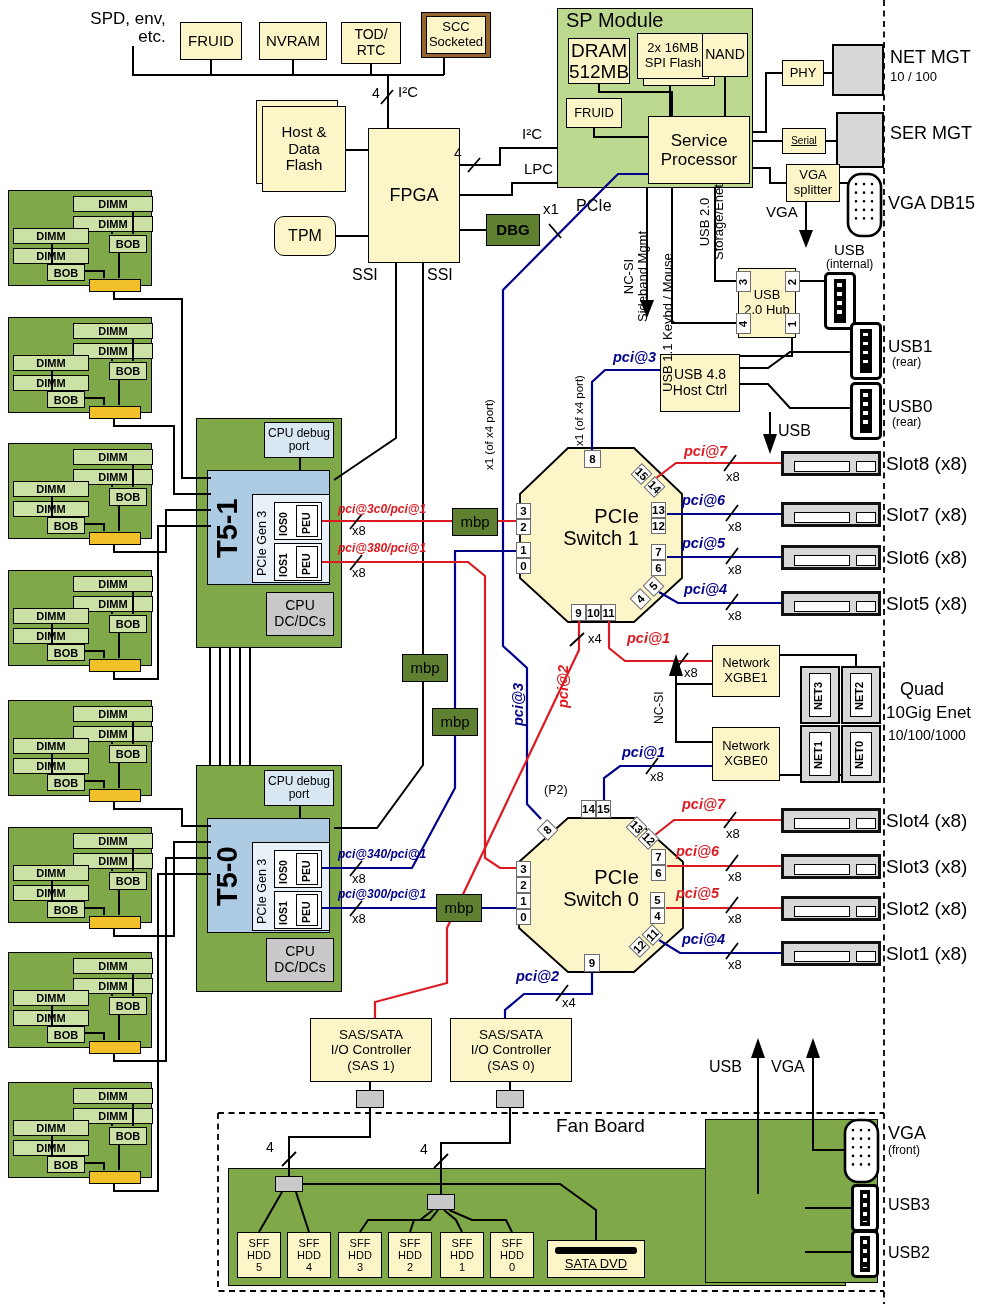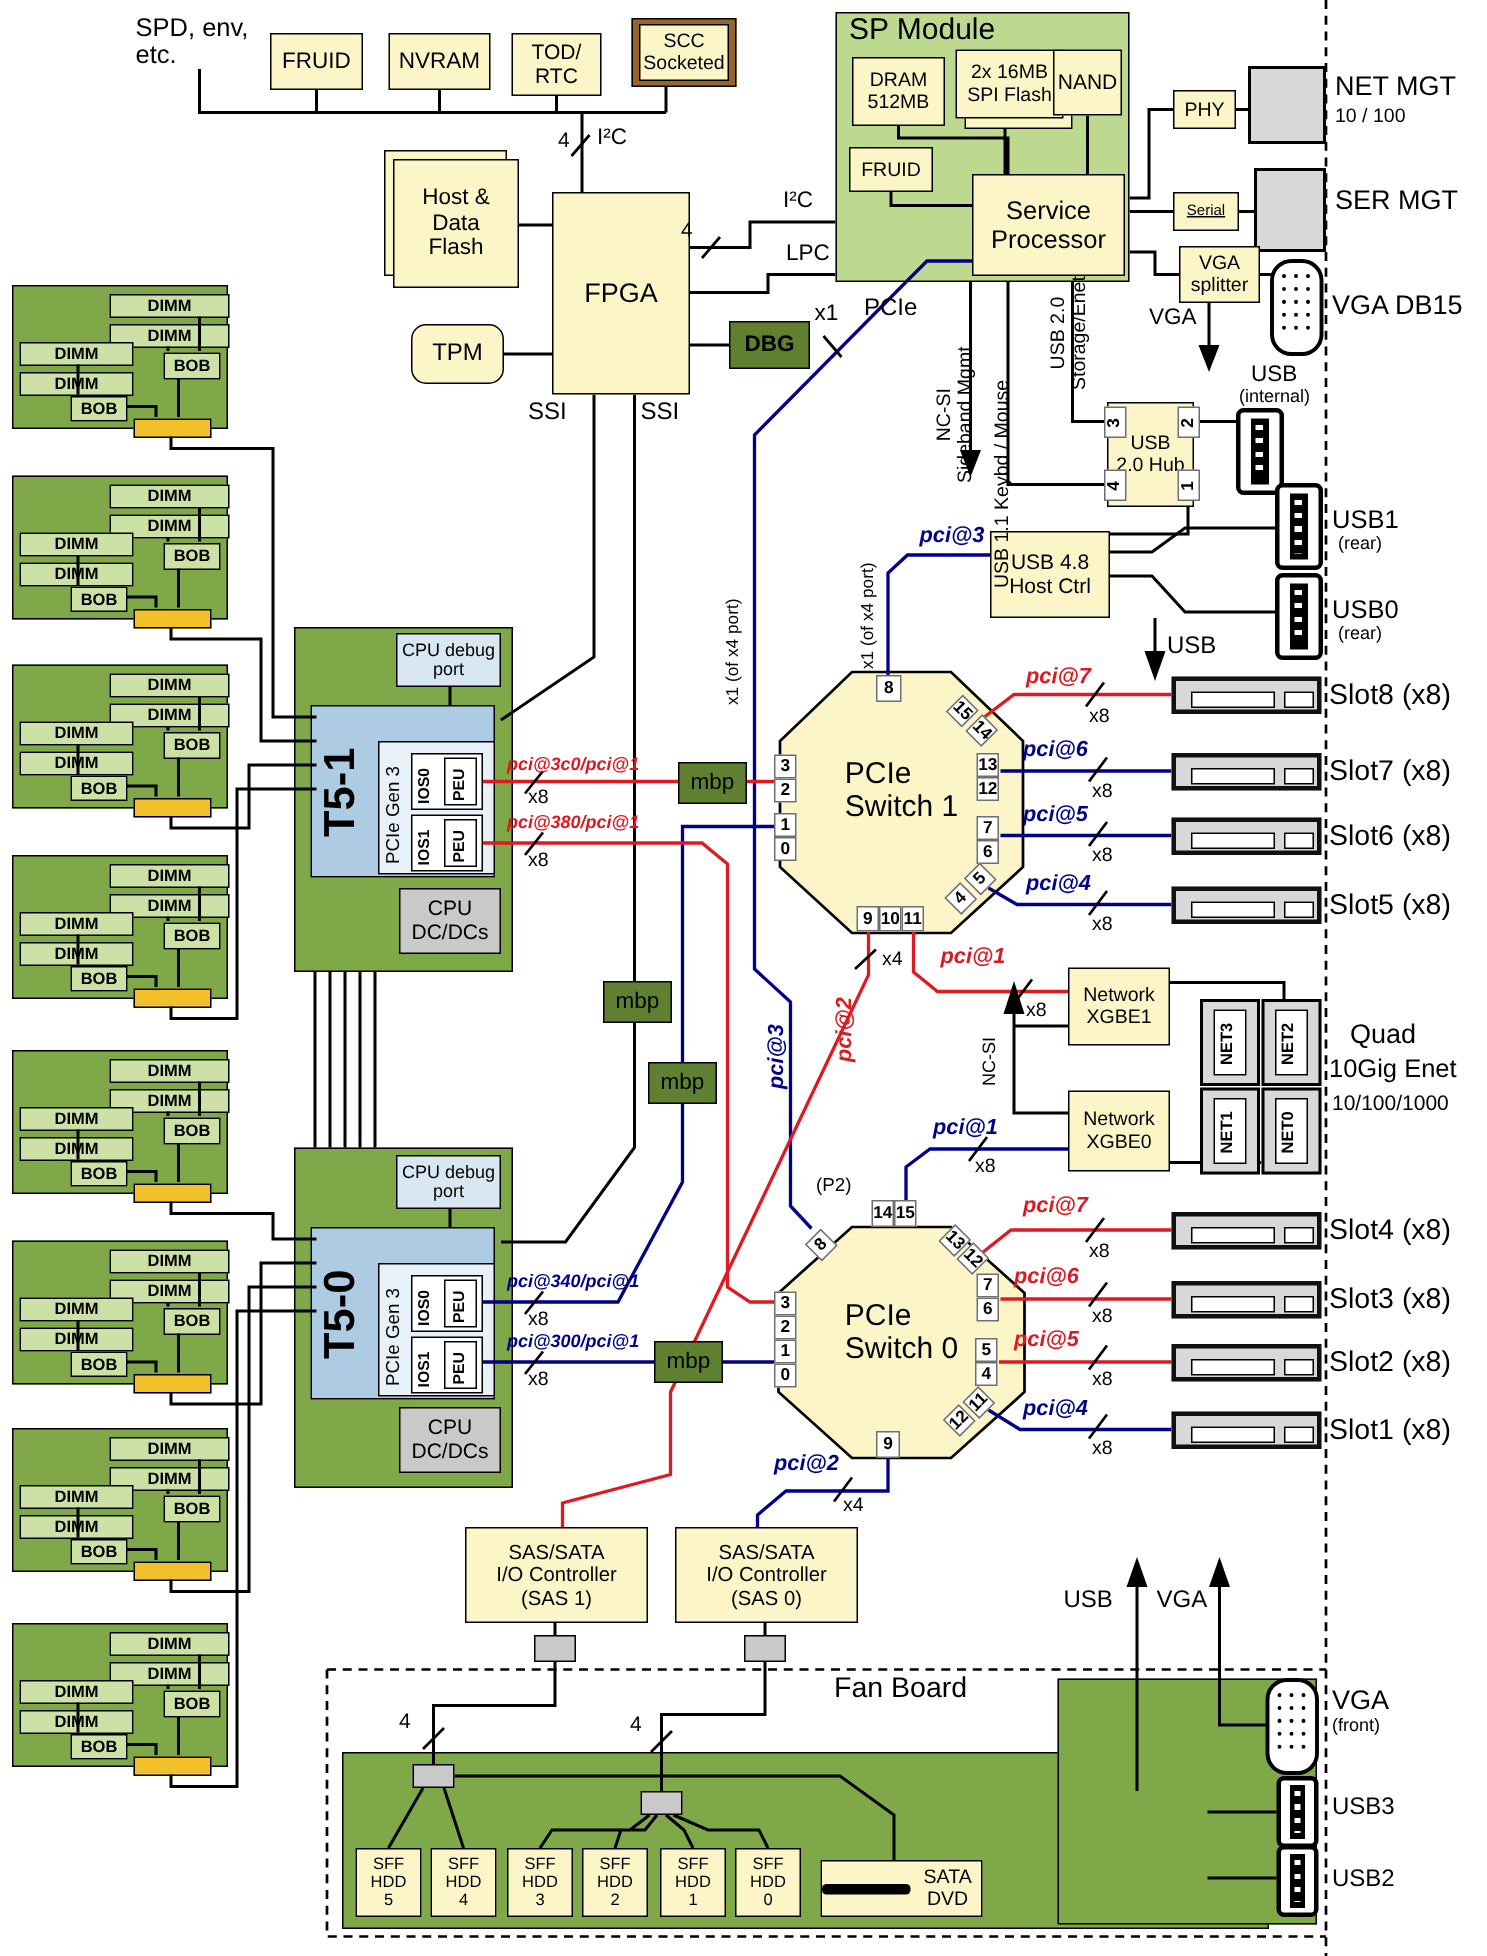--- a/index.html
+++ b/index.html
@@ -6,21 +6,21 @@
   #page{position:relative;width:991px;height:1304px;background:#fff;overflow:hidden;
         font-family:"Liberation Sans",sans-serif;color:#000;}
   svg.layer{position:absolute;left:0;top:0;}
   #svgU{z-index:0;} #svgM{z-index:2;} #svgT{z-index:4;}
   .b{position:absolute;box-sizing:border-box;border:1.7px solid #000;background:#FBF5C8;
      display:flex;align-items:center;justify-content:center;text-align:center;
      white-space:pre-line;line-height:1.12;font-size:14px;z-index:3;}
   .board{position:absolute;box-sizing:border-box;border:1.7px solid #000;background:#7FA848;z-index:1;}
   .spg{background:#BCD98F;}
   .lb{position:absolute;white-space:pre-line;line-height:1.08;z-index:5;}
-  .ctr{display:flex;align-items:center;justify-content:center;text-align:left;}
+  .ctr{display:flex;align-items:center;justify-content:center;text-align:right;}
   .vl{position:absolute;transform:rotate(-90deg);transform-origin:0 0;white-space:pre;
       line-height:1.05;z-index:5;text-align:center;}
   .port{position:absolute;box-sizing:border-box;border:1.4px solid #6e6e6e;background:#fff;
       display:flex;align-items:center;justify-content:center;font-size:11.5px;font-weight:bold;z-index:3;}
   .pl{font-style:italic;font-weight:bold;font-size:14.5px;}
   .red{color:#DD1A21;} .blue{color:#00008B;}
   .dg{background:#5E8030;font-weight:bold;}
   .gray{background:#C9C9C9;}
   .ltb{background:#D9E7F3;} .t5b{background:#AECBE4;} .pcw{background:#E9F1F8;}
   .mm{position:absolute;box-sizing:border-box;border:1.4px solid #000;background:#CCE1A6;
@@ -178,21 +178,21 @@
 <div class="lb" style="left:352px;top:266px;font-size:16px;">SSI</div>
 <div class="lb" style="left:427px;top:266px;font-size:16px;">SSI</div>
 <div class="lb" style="left:454px;top:146px;font-size:14px;">4</div>
 <div class="lb" style="left:522px;top:126px;font-size:15px;">I²C</div>
 <div class="lb" style="left:524px;top:161px;font-size:15px;">LPC</div>
 <div class="lb" style="left:543px;top:201px;font-size:15px;">x1</div>
 <div class="lb" style="left:576px;top:197px;font-size:16px;">PCIe</div>
 
 <div class="board spg" style="left:557px;top:8px;width:196px;height:180px;"></div>
 <div class="lb" style="left:566px;top:10px;font-size:20px;">SP Module</div>
-<div class="b" style="left:568px;top:38px;width:62px;height:46px;font-size:13px;">DRAM
+<div class="b" style="left:568px;top:38px;width:62px;height:46px;font-size:19px;">DRAM
 512MB</div>
 <div class="b" style="left:643px;top:40px;width:72px;height:46px;"></div>
 <div class="b" style="left:637px;top:33px;width:72px;height:46px;font-size:13px;">2x 16MB
 SPI Flash</div>
 <div class="b" style="left:702px;top:33px;width:46px;height:44px;font-size:14px;">NAND</div>
 <div class="b" style="left:566px;top:98px;width:56px;height:30px;font-size:13px;">FRUID</div>
 <div class="b" style="left:648px;top:116px;width:102px;height:68px;font-size:17px;">Service
 Processor</div>
 
 <div class="b" style="left:782px;top:60px;width:42px;height:26px;font-size:13px;">PHY</div>
@@ -527,21 +527,21 @@
 3</div>
 <div class="b" style="left:388px;top:1232px;width:44px;height:46px;font-size:11px;">SFF
 HDD
 2</div>
 <div class="b" style="left:440px;top:1232px;width:44px;height:46px;font-size:11px;">SFF
 HDD
 1</div>
 <div class="b" style="left:490px;top:1232px;width:44px;height:46px;font-size:11px;">SFF
 HDD
 0</div>
-<div class="b" style="left:547px;top:1240px;width:108px;height:38px;flex-direction:row;font-size:13px;gap:3px;">
+<div class="b" style="left:547px;top:1240px;width:98px;height:38px;flex-direction:column;font-size:13px;gap:3px;text-decoration:underline;">
   <i style="display:block;width:82px;height:7px;background:#000;border-radius:3px;"></i>
   <span>SATA DVD</span>
 </div>
 
 <div class="board" style="left:705px;top:1119px;width:173px;height:164px;"></div>
 <div class="usbc" style="left:851px;top:1184px;width:28px;height:48px;">
       <i></i>
     </div>
 <div class="usbc" style="left:851px;top:1230px;width:28px;height:48px;">
       <i></i>

